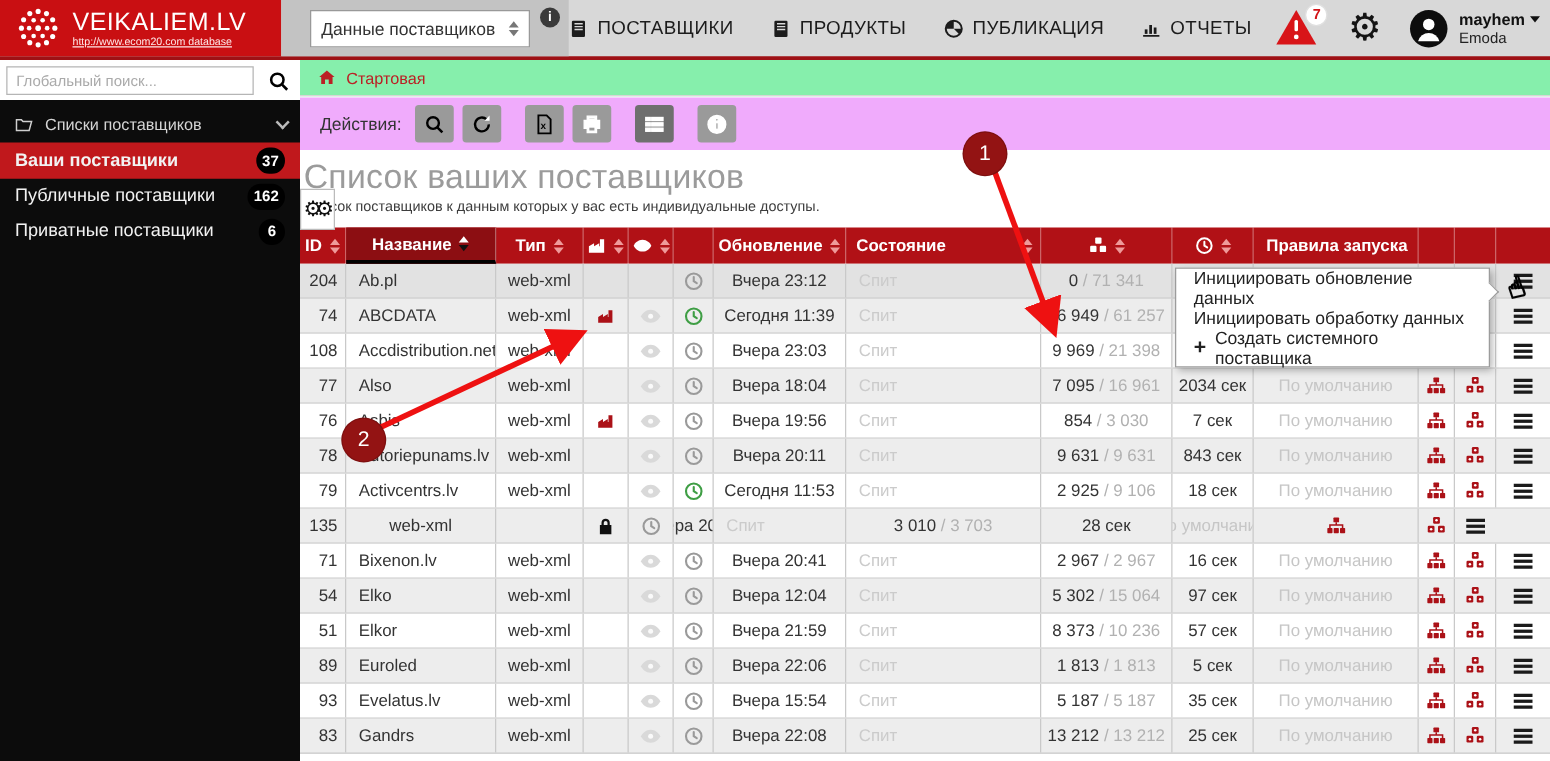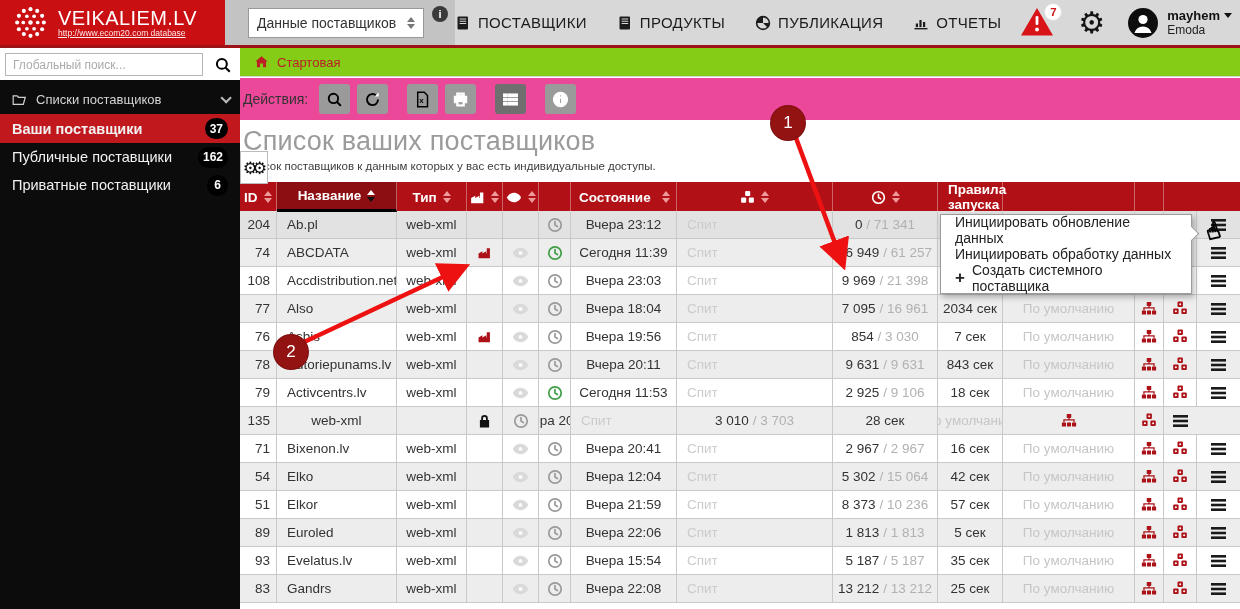--- a/index.html
+++ b/index.html
@@ -43,23 +43,23 @@
   .side-section{position:absolute;left:0;top:37px;width:240px;height:29px;display:flex;align-items:center;gap:9px;padding:0 12px;color:#d4d4d4;font-size:13px;cursor:pointer}
   .side-section svg{width:15px;height:13px;stroke:#cfcfcf;fill:none}
   .chev{margin-left:auto;width:8px;height:8px;border-right:2px solid #bbb;border-bottom:2px solid #bbb;transform:rotate(45deg) translateY(-3px)}
   .side-items{position:absolute;left:0;top:66px;width:240px}
   .side-item{height:28px;display:flex;align-items:center;padding:0 12px;color:#f2f2f2;font-size:14.5px;cursor:pointer}
   .side-item.active{background:#c0181c;font-weight:bold;height:29px}
   .badge{margin-left:auto;min-width:21px;height:21px;border-radius:11px;background:#000;color:#fff;font-size:12px;font-weight:bold;display:flex;align-items:center;justify-content:center;padding:0 5px}
 
   
   .main{position:absolute;left:240px;top:48px;width:1000px;height:561px;background:#fff}
-  .breadcrumb{position:absolute;left:0;top:0;width:1000px;height:29px;background:#84cc16;border-bottom:1px solid #d6d6d6;display:flex;align-items:center;gap:8px;padding:0 14px;font-size:13px;color:#bb2025}
+  .breadcrumb{position:absolute;left:0;top:0;width:1000px;height:29px;background:#86efac;border-bottom:1px solid #d6d6d6;display:flex;align-items:center;gap:8px;padding:0 14px;font-size:13px;color:#bb2025}
   .breadcrumb svg{width:15px;height:14px;fill:#bb2025}
-  .toolbar{position:absolute;left:0;top:30px;width:1000px;height:42px;background:#ec4899;display:flex;align-items:center;padding:0 3px;gap:7px}
+  .toolbar{position:absolute;left:0;top:30px;width:1000px;height:42px;background:#f0abfc;display:flex;align-items:center;padding:0 16px;gap:7px}
   .toolbar .lbl{font-size:14px;color:#333;margin-right:4px}
   .tbtn{width:31px;height:30px;border-radius:3px;background:#9a9a9a;display:flex;align-items:center;justify-content:center;cursor:pointer}
   .tbtn svg{width:17px;height:17px;fill:#fff;stroke:#fff}
   .tbtn.dark{background:#6f6f6f}
   .tbtn.gap{margin-left:12px}
   .page-title{position:absolute;left:3px;top:78px;font-size:27px;color:#9b9b9b;letter-spacing:.2px}
   .page-sub{position:absolute;left:3px;top:112px;font-size:11.5px;color:#3d3d3d}
   .gears-box{position:absolute;left:0;top:103px;width:28px;height:33px;background:#fff;border:1px solid #bbb;display:flex;align-items:center;justify-content:center;font-size:17px;color:#111;cursor:pointer;z-index:3}
   .gears-box span{font-family:"DejaVu Sans",sans-serif;letter-spacing:-6px;margin-left:-4px}
 
@@ -411,20 +411,27 @@
             <svg viewBox="0 0 17 12" style="width:16px;height:11px">
               <use href="#i-eye"></use>
             </svg>
             <span class="sort">
               <i class="u"></i>
               <i class="d"></i>
             </span>
           </div>
         <div class="hcell"></div>
         <div class="hcell">
+            <span>Обновление</span>
+            <span class="sort">
+              <i class="u"></i>
+              <i class="d"></i>
+            </span>
+          </div>
+        <div class="hcell">
             <span style="margin-right:auto;padding-left:8px">Состояние</span>
             <span class="sort" style="margin-right:6px">
               <i class="u"></i>
               <i class="d"></i>
             </span>
           </div>
         <div class="hcell">
             <svg viewBox="0 0 16 15">
               <use href="#i-cubes"></use>
             </svg>
@@ -794,21 +801,21 @@
               <svg class="ic-ck">
                 <use href="#i-clock"></use>
               </svg>
             </div>
       <div class="bcell c c-upd">Вчера 12:04</div>
       <div class="bcell c-status">Спит</div>
       <div class="bcell c c-count">
               <span>5 302</span>
               <span class="cnt2">&nbsp;/ 15 064</span>
             </div>
-      <div class="bcell c c-dur">42 сек</div>
+      <div class="bcell c c-dur">97 сек</div>
       <div class="bcell c-rule">По умолчанию</div>
       <div class="bcell c c-sitemap">
               <svg class="ic-sm">
                 <use href="#i-sitemap"></use>
               </svg>
             </div>
       <div class="bcell c c-cubes">
               <svg class="ic-cb">
                 <use href="#i-cubes"></use>
               </svg>

